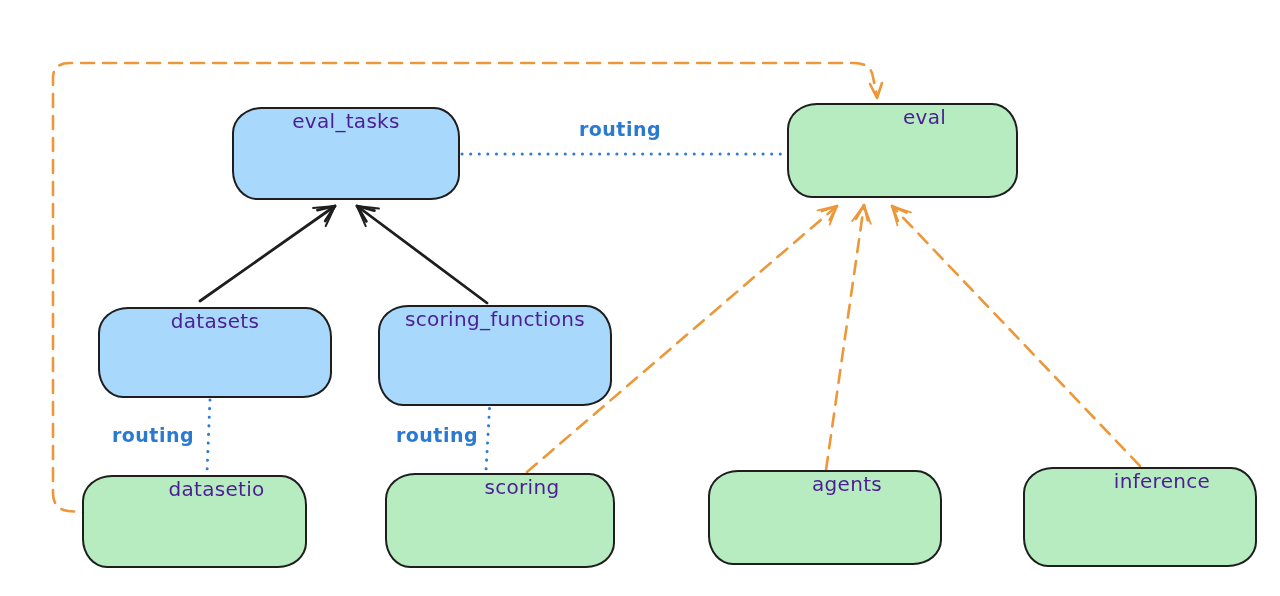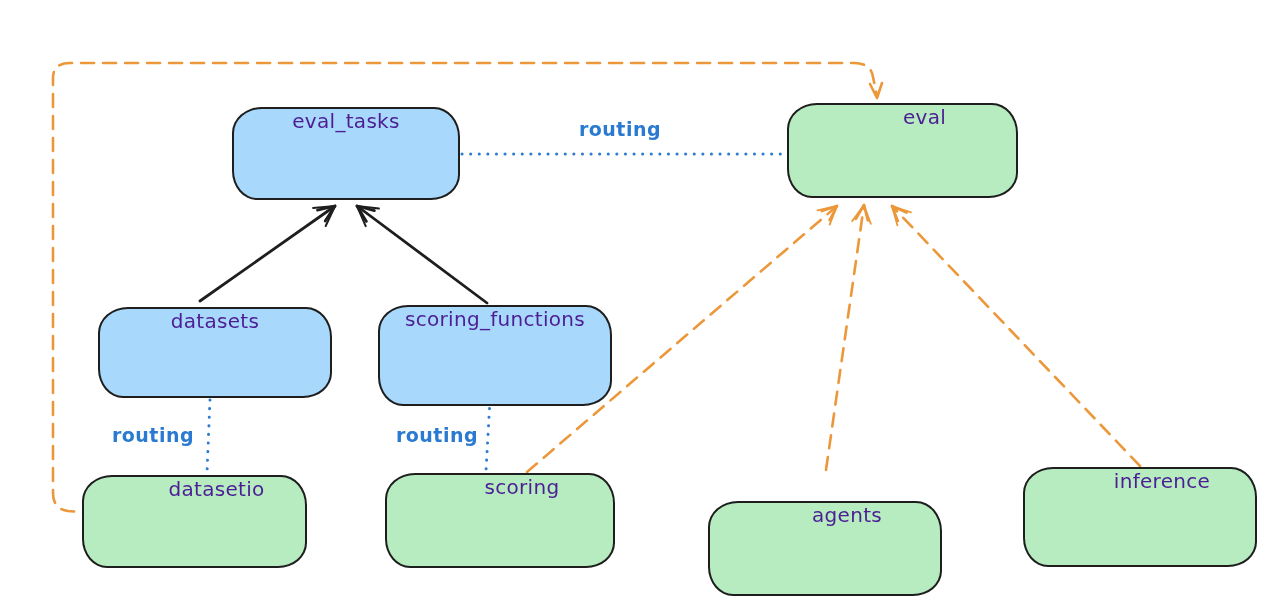--- a/index.html
+++ b/index.html
@@ -96,21 +96,21 @@
   </div>
 
   <div class="node green" style="left:82px; top:475px; width:225px; height:93px;">
     <span>datasetio</span>
   </div>
 
   <div class="node green" style="left:385px; top:473px; width:230px; height:95px;">
     <span>scoring</span>
   </div>
 
-  <div class="node green" style="left:708px; top:470px; width:234px; height:95px;margin-top:31px;">
+  <div class="node green" style="left:708px; top:470px; width:234px; height:95px;">
     <span>agents</span>
   </div>
 
   <div class="node green" style="left:1023px; top:467px; width:234px; height:100px;">
     <span>inference</span>
   </div>
 
   <div class="edge-label" style="left:578px; top:118px; width:84px;">routing</div>
 
   <div class="edge-label" style="left:110px; top:424px; width:86px;">routing</div>

